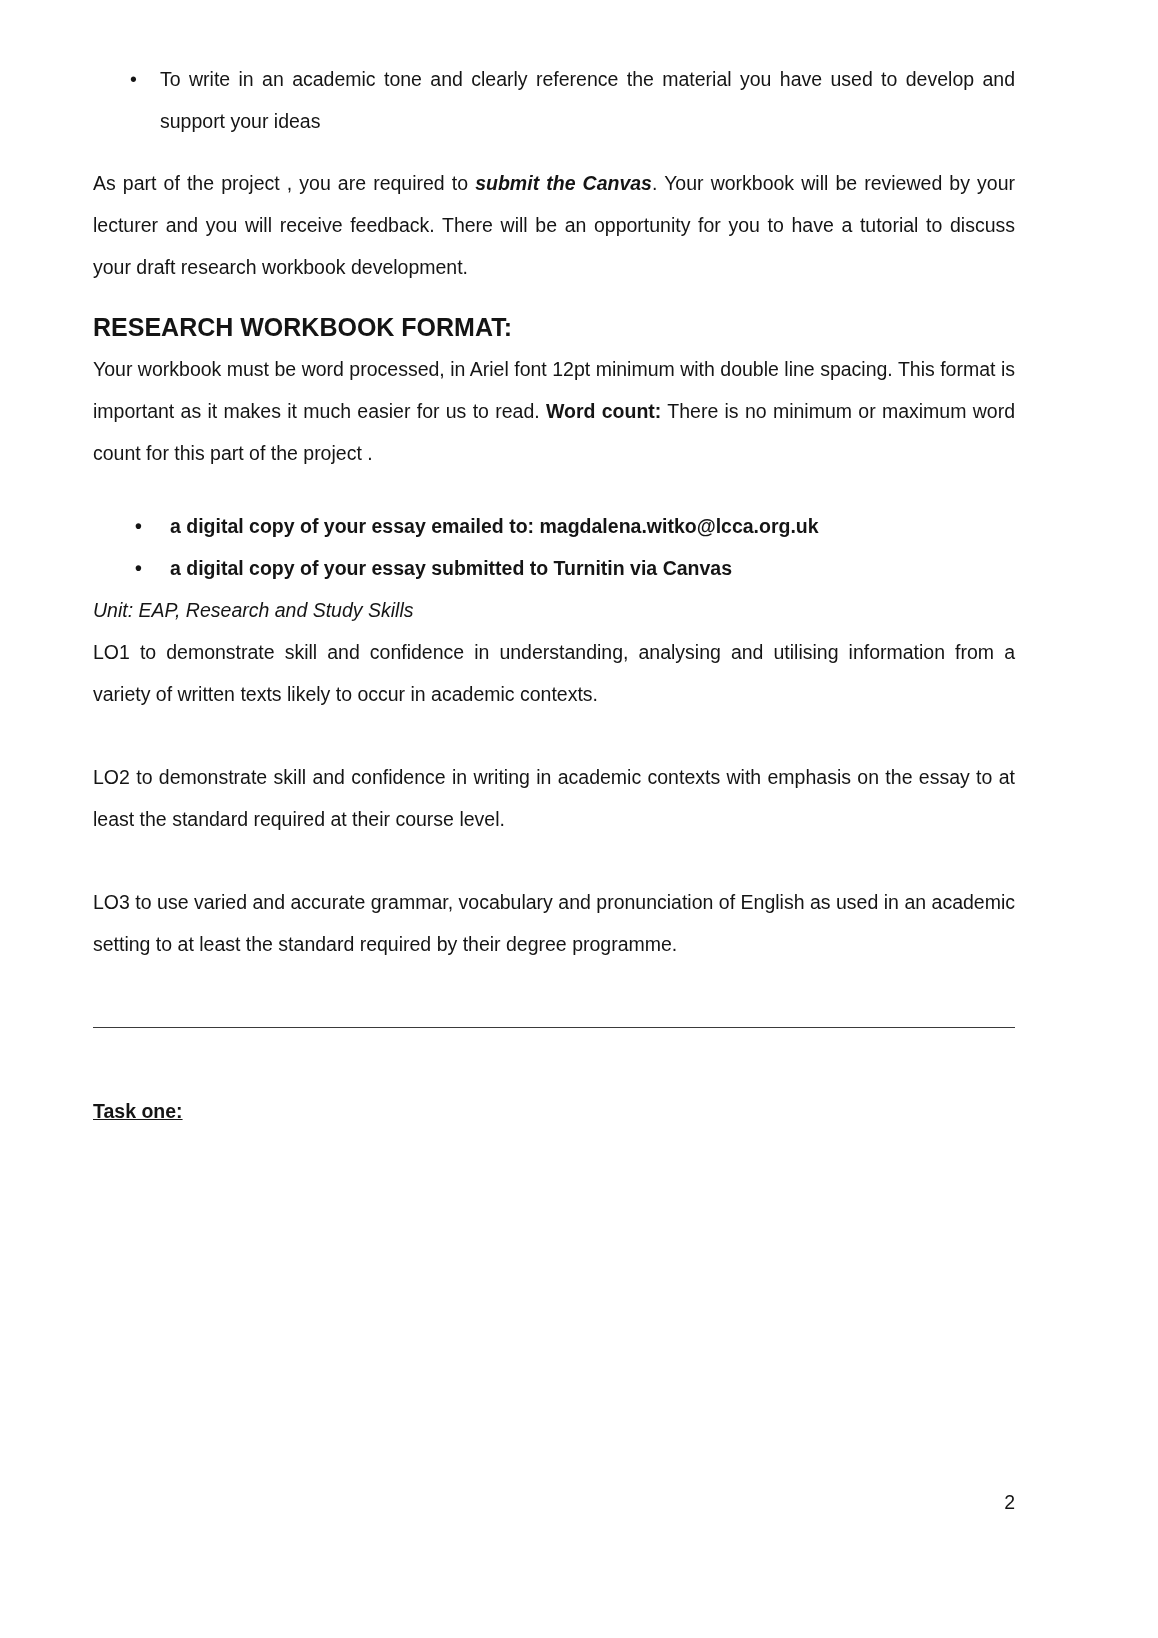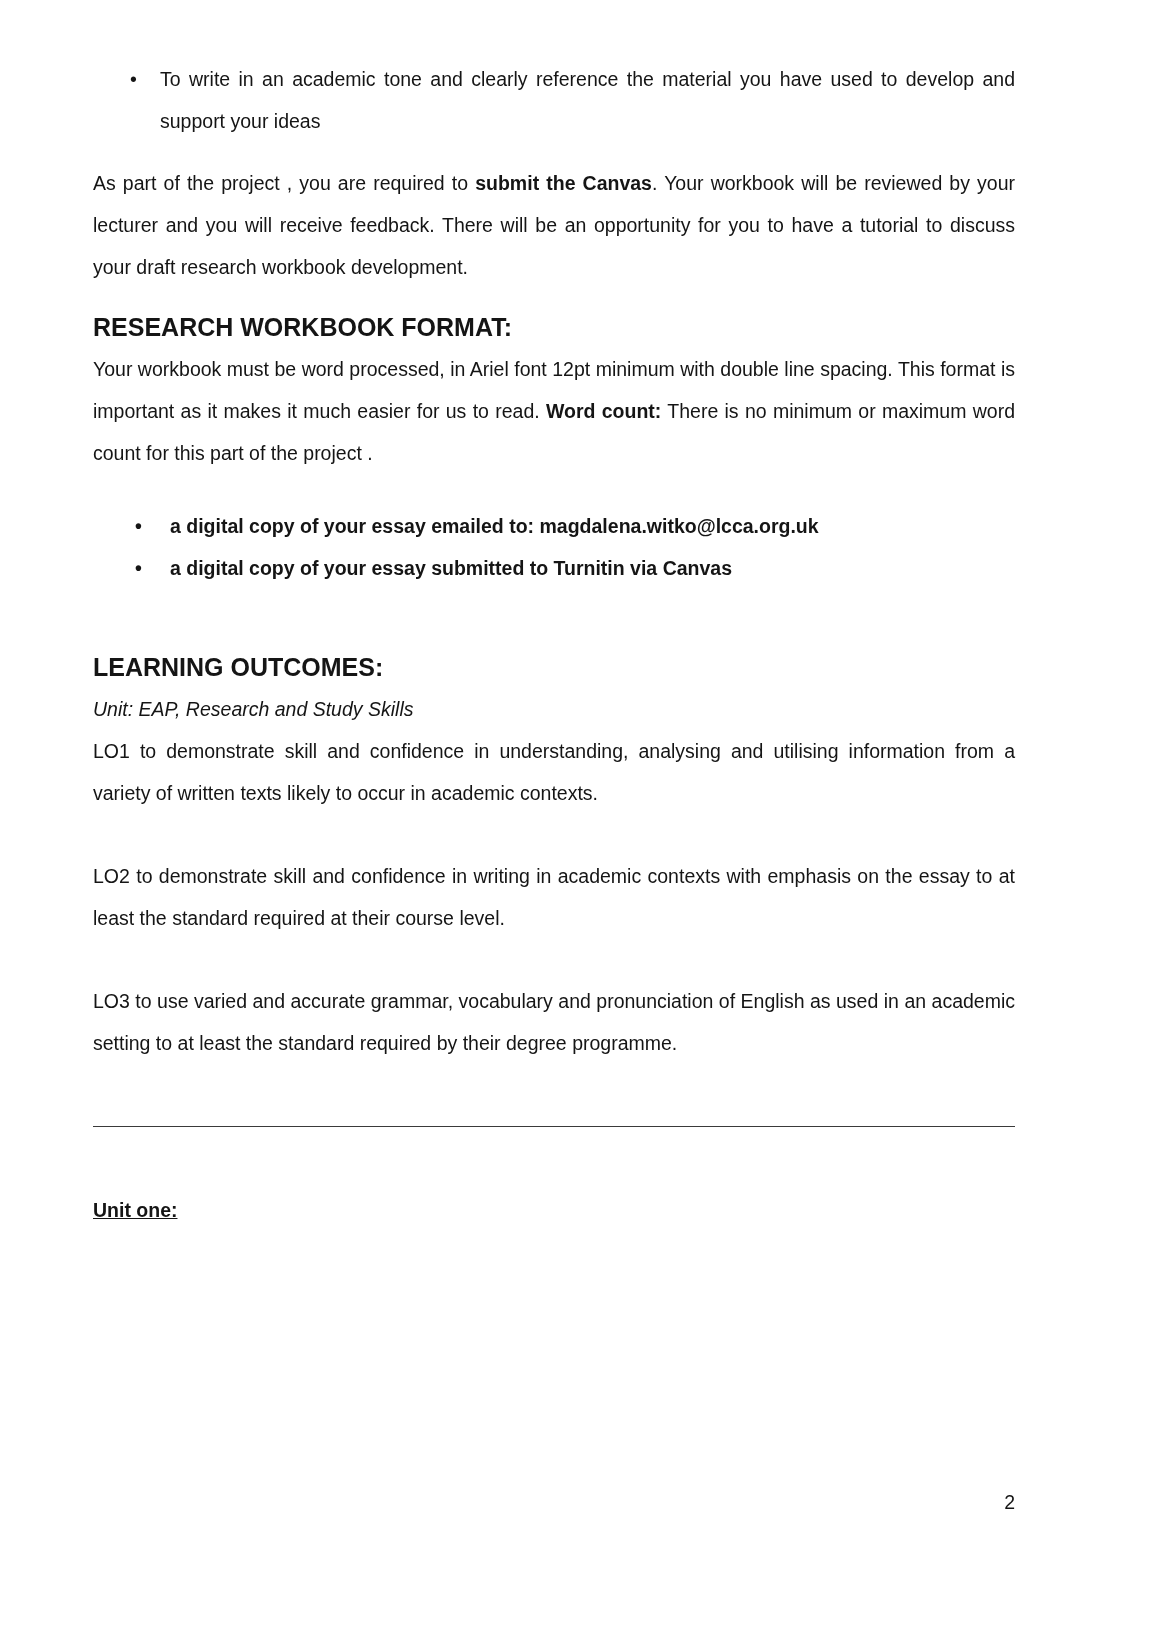--- a/index.html
+++ b/index.html
@@ -19,21 +19,21 @@
     font-size: 19.5px;
     color: #151515;
     overflow: hidden;
   }
   p {
     margin: 0;
     line-height: 42px;
     text-align: justify;
   }
   .b  { font-weight: bold; }
-  .bi { font-weight: bold; }
+  .bi { font-weight: bold; font-style: italic; }
 
   .bullet-row {
     display: flex;
     line-height: 42px;
   }
   .bullet-row .bullet {
     flex: 0 0 auto;
     text-align: left;
   }
   .bullet-row .bullet-text {
@@ -110,30 +110,29 @@
 
   <div class="bullet-row hand-bullet">
     <span class="bullet">•</span>
     <span class="bullet-text">a digital copy of your essay emailed to: magdalena.witko@lcca.org.uk</span>
   </div>
   <div class="bullet-row hand-bullet">
     <span class="bullet">•</span>
     <span class="bullet-text">a digital copy of your essay submitted to Turnitin via Canvas</span>
   </div>
 
-  <p class="heading heading-outcomes">LEARNING OUTCOMES:</p>
 
   <p class="unit-line">Unit: EAP, Research and Study Skills</p>
 
   <p class="p-lo">LO1 to demonstrate skill and confidence in understanding, analysing and utilising information from a variety of written texts likely to occur in academic contexts.</p>
 
   <p class="p-lo">LO2 to demonstrate skill and confidence in writing in academic contexts with emphasis on the essay to at least the standard required at their course level.</p>
 
   <p class="p-lo">LO3 to use varied and accurate grammar, vocabulary and pronunciation of English as used in an academic setting to at least the standard required by their degree programme.</p>
 
 
   <hr class="rule">
 
-  <p class="task-heading">Unit one: </p>
+  <p class="task-heading">Task one: </p>
 
   <div class="page-number">2</div>
 
 </div>
 
 </body></html>

